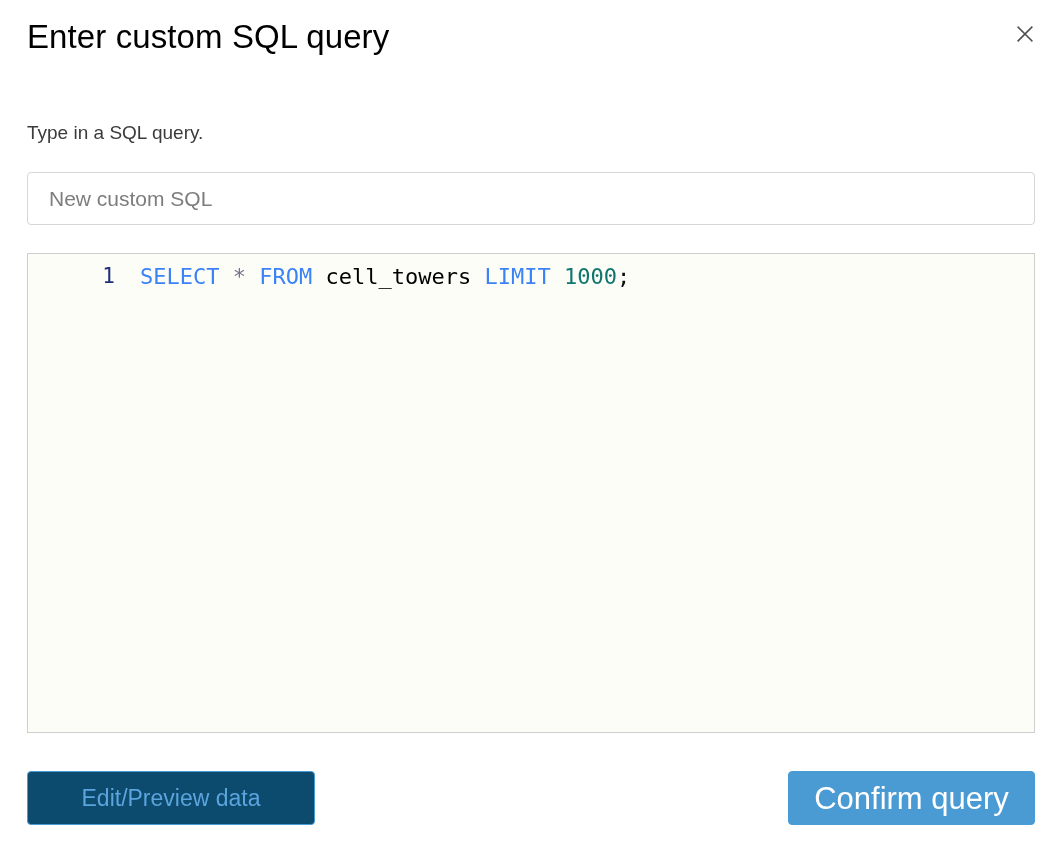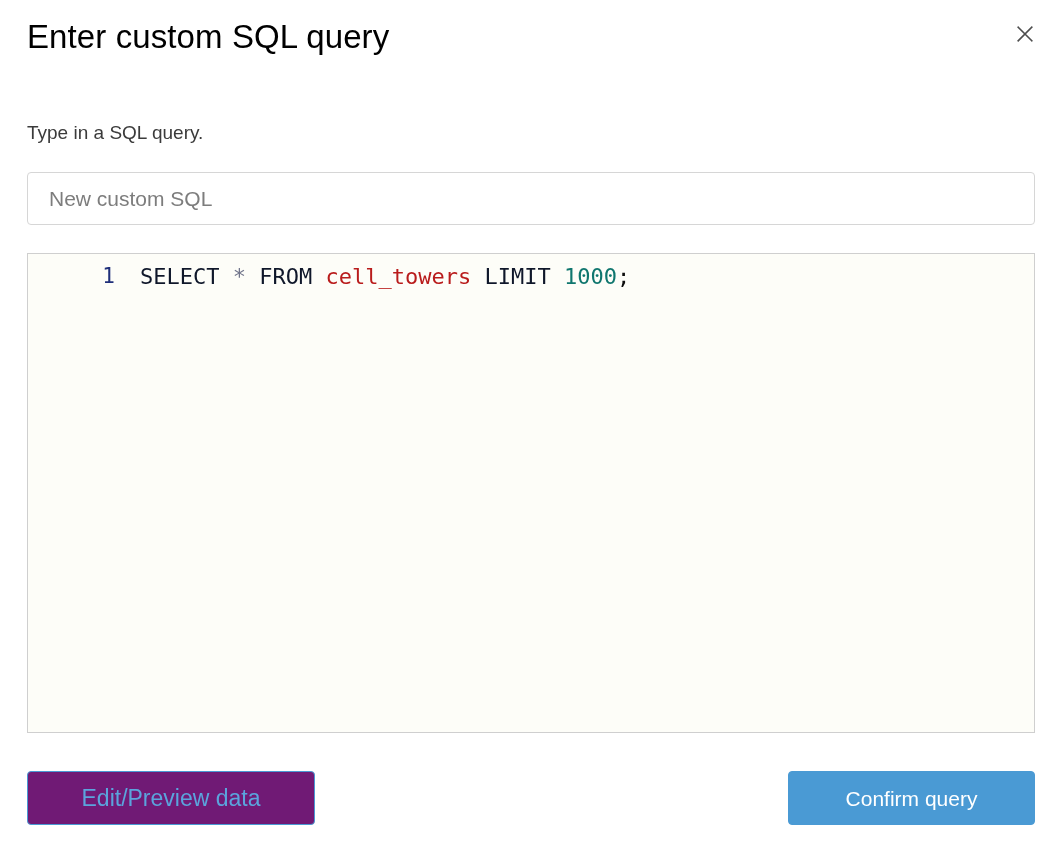--- a/index.html
+++ b/index.html
@@ -109,35 +109,35 @@
   .code-content {
     flex: 1 1 auto;
     padding-left: 25px;
     font-family: "DejaVu Sans Mono", monospace;
     font-size: 22px;
     line-height: 23px;
     color: #101010;
     white-space: pre;
     letter-spacing: 0px;
   }
-  .tok-kw   { color: #0f172a; }
+  .tok-kw   { color: #3b82f6; }
   .tok-op   { color: #70748a; }
-  .tok-id   { color: #b91c1c; }
+  .tok-id   { color: #000000; }
   .tok-num  { color: #0f766e; }
   .tok-punc { color: #0d0d0d; }
 
   
   #edit-preview-button {
     position: absolute;
     left: 27px;
     top: 771px;
     width: 288px;
     height: 54px;
     box-sizing: border-box;
-    background: #701a75;
+    background: #0c4a6e;
     border: 1px solid #4a9ad4;
     border-radius: 4px;
     color: #5ba4dd;
     font-family: "Liberation Sans", sans-serif;
     font-size: 23px;
     font-weight: 400;
     cursor: pointer;
     line-height: 1;
   }
   #confirm-query-button {
@@ -145,21 +145,21 @@
     left: 788px;
     top: 771px;
     width: 247px;
     height: 54px;
     box-sizing: border-box;
     background: #4a9ad4;
     border: 1px solid #4a9ad4;
     border-radius: 4px;
     color: #ffffff;
     font-family: "Liberation Sans", sans-serif;
-    font-size: 21px;
+    font-size: 31px;
     font-weight: 400;
     cursor: pointer;
     line-height: 1;
   }
 </style>
 </head>
 <body>
 
 <div id="dialog-title">Enter custom SQL query</div>
 

